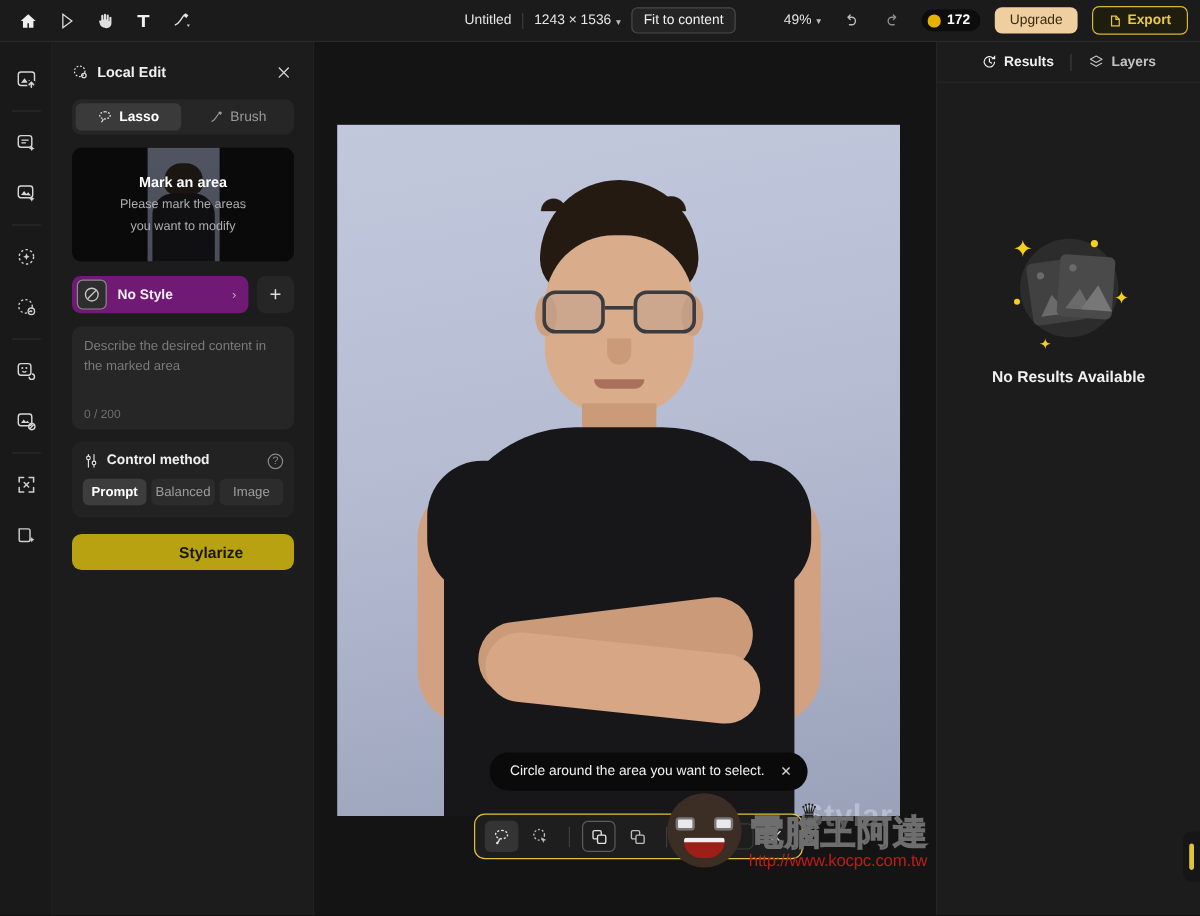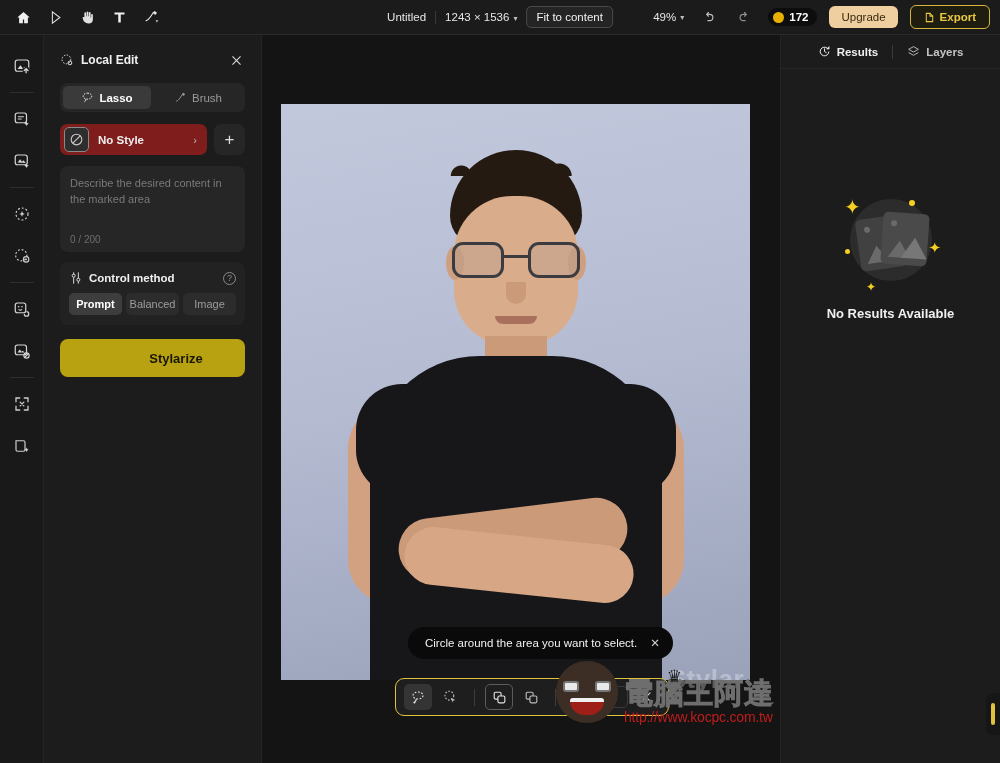--- a/index.html
+++ b/index.html
@@ -130,21 +130,21 @@
     opacity: .55;
   }
   .mt-head { position:absolute; left:14px; top:13px; width:32px; height:26px; background:#2a2218; border-radius:14px 14px 8px 8px; }
   .mt-body { position:absolute; left:4px; top:38px; width:52px; height:57px; background:#17151a; border-radius:18px 18px 0 0; }
   .markcard-txt { position: relative; text-align: center; }
   .mc-title { font-size: 12px; font-weight: bold; color: #fff; }
   .mc-sub { font-size: 10.5px; color: #adadad; line-height: 16px; margin-top: 3px; }
 
   .stylerow { display: flex; align-items: center; gap: 7px; margin-top: 12px; }
   .style-pill {
-    flex: 1; height: 31px; background: #7f1d1d; border-radius: 7px;
+    flex: 1; height: 31px; background: #701a75; border-radius: 7px;
     display: flex; align-items: center; padding-left: 4px; cursor: pointer;
   }
   .nostyle-ic {
     width: 25px; height: 25px; border-radius: 5px;
     border: 1px solid #8a8a8a;
     display: flex; align-items: center; justify-content: center;
     flex: 0 0 25px; background: #2e2e2e;
   }
   .style-name { font-size: 11.5px; color: #efefef; font-weight: bold; margin-left: 9px; flex: 1; }
   .style-arrow { color: #b5b5b5; font-size: 11px; margin-right: 10px; }
@@ -173,21 +173,21 @@
     cursor: pointer;
   }
   .ctrl-seg { display: flex; gap: 4px; margin-top: 8px; }
   .cseg {
     flex: 1; text-align: center; padding: 5px 0; font-size: 11px;
     color: #9d9d9d; border-radius: 5px; background: #2c2c2c; cursor: pointer;
   }
   .cseg.active { background: #3d3d3d; color: #fff; font-weight: bold; }
 
   .stylize-btn {
-    margin-top: 14px; height: 38px; border-radius: 8px;
+    margin-top: 14px; height: 30px; border-radius: 8px;
     background: #b9a212; color: #1a1700;
     display: flex; align-items: center; justify-content: center;
     font-size: 13px; font-weight: bold; cursor: pointer; padding-left: 47px;
   }
 
   
   .canvas {
     flex: 1; background: #141414; position: relative; min-width: 0;
     overflow: hidden;
   }
@@ -505,20 +505,31 @@
         </div>
         <div class="seg">
           <svg width="13" height="13" viewBox="0 0 24 24">
               <path fill="none" stroke="#9a9a9a" stroke-width="1.7" d="M4 19c3-1 5-3 7-6l4-6"></path>
               <path fill="#9a9a9a" d="M14 6l4 3 2.5-3.5L17 3z"></path>
             </svg>
           <span>Brush</span>
         </div>
       </div>
 
+      <div class="markcard">
+        <div class="markthumb">
+          <div class="mt-head"></div>
+          <div class="mt-body"></div>
+        </div>
+        <div class="markcard-txt">
+          <div class="mc-title">Mark an area</div>
+          <div class="mc-sub">Please mark the areas</div>
+          <div class="mc-sub">you want to modify</div>
+        </div>
+      </div>
 
       <div class="stylerow">
         <div class="style-pill">
           <span class="nostyle-ic">
             <svg width="15" height="15" viewBox="0 0 24 24">
                 <circle cx="12" cy="12" r="8.5" fill="none" stroke="#c8c8c8" stroke-width="1.8"></circle>
                 <path stroke="#c8c8c8" stroke-width="1.8" d="M6.5 17.5 17.5 6.5"></path>
               </svg>
           </span>
           <span class="style-name">No Style</span>

